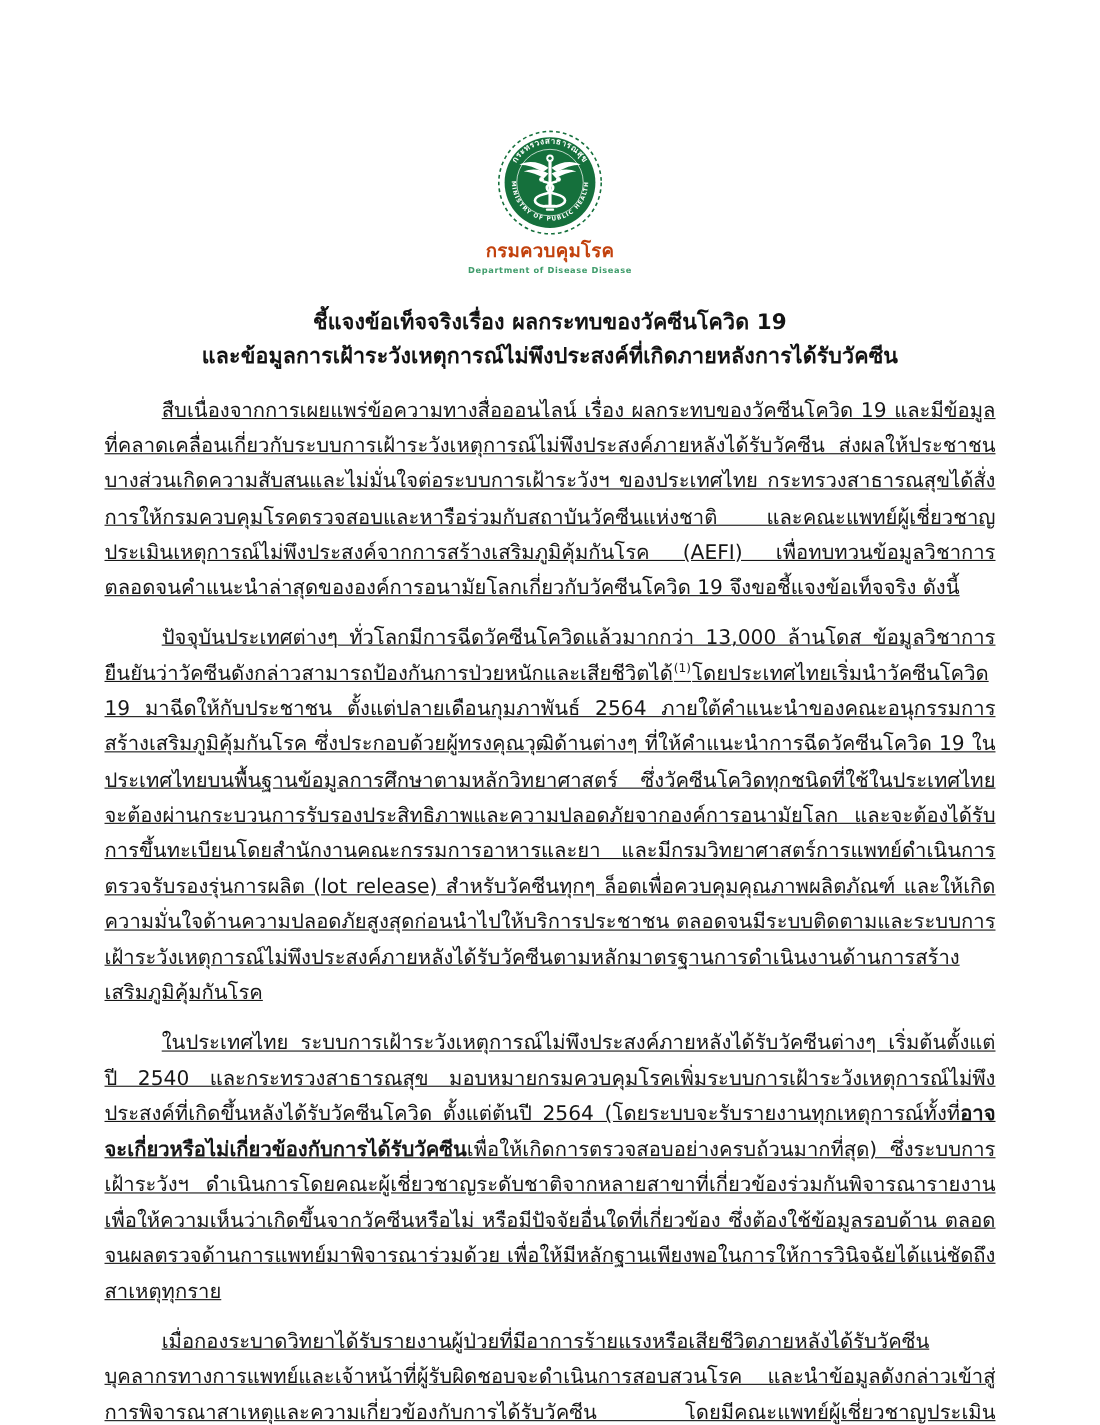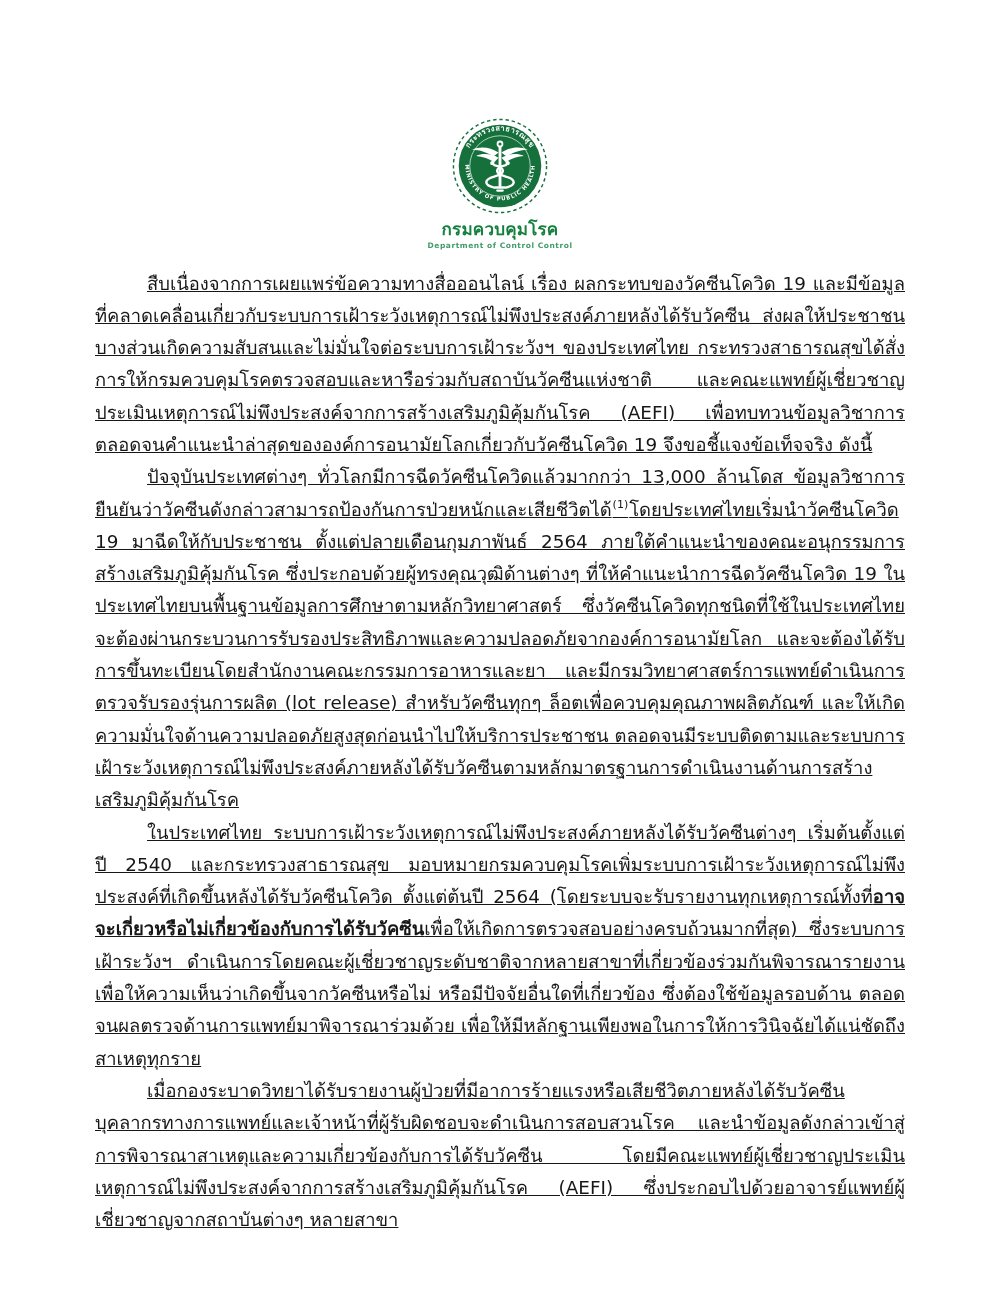--- a/index.html
+++ b/index.html
@@ -37,21 +37,21 @@
     width: 96px;
     height: 96px;
     position: relative;
   }
   .seal-svg { display: block; width: 96px; height: 96px; }
 
   .org-name-th {
     margin-top: 7px;
     font-size: 17px;
     font-weight: 700;
-    color: #15803d;
+    color: #c2410c;
     letter-spacing: .2px;
     line-height: 1;
   }
   .org-name-en {
     margin-top: 4px;
     font-size: 7.5px;
     font-weight: 700;
     color: #3f9c6b;
     letter-spacing: .55px;
     line-height: 1;
@@ -77,21 +77,21 @@
     color: #171717;
     text-align: justify;
     text-justify: inter-word;
   }
   .para {
     margin: 0;
     text-indent: 52px;
     text-align: justify;
     text-decoration: underline;
   }
-  .para + .para { margin-top: 0; }
+  .para + .para { margin-top: 13px; }
 
   .para.last-line-left { text-align-last: left; }
 
   b, .bold { font-weight: 700; }
 
   sup.cite {
     font-size: 11px;
     vertical-align: super;
     line-height: 0;
     padding: 0 1px;
@@ -148,23 +148,27 @@
         </g>
 
         <g fill="#ffffff">
           <circle cx="84" cy="94" r="4.6"></circle>
           <circle cx="116" cy="94" r="4.6"></circle>
         </g>
       </svg>
     </div>
 
     <div class="org-name-th">กรมควบคุมโรค</div>
-    <div class="org-name-en">Department of Control Control</div>
+    <div class="org-name-en">Department of Disease Disease</div>
   </div>
 
+  <h1 class="doc-title">
+    <span class="tline">ชี้แจงข้อเท็จจริงเรื่อง ผลกระทบของวัคซีนโควิด 19</span>
+    <span class="tline">และข้อมูลการเฝ้าระวังเหตุการณ์ไม่พึงประสงค์ที่เกิดภายหลังการได้รับวัคซีน</span>
+  </h1>
 
   <div class="body-copy">
 
     <p class="para last-line-left">
       <span>สืบเนื่องจากการเผยแพร่ข้อความทางสื่อออนไลน์ เรื่อง ผลกระทบของวัคซีนโควิด 19 และมีข้อมูลที่คลาดเคลื่อนเกี่ยวกับระบบการเฝ้าระวังเหตุการณ์ไม่พึงประสงค์ภายหลังได้รับวัคซีน ส่งผลให้ประชาชนบางส่วนเกิดความสับสนและไม่มั่นใจต่อระบบการเฝ้าระวังฯ ของประเทศไทย กระทรวงสาธารณสุขได้สั่งการให้กรมควบคุมโรคตรวจสอบและหารือร่วมกับสถาบันวัคซีนแห่งชาติ และคณะแพทย์ผู้เชี่ยวชาญประเมินเหตุการณ์ไม่พึงประสงค์จากการสร้างเสริมภูมิคุ้มกันโรค (AEFI) เพื่อทบทวนข้อมูลวิชาการ ตลอดจนคำแนะนำล่าสุดขององค์การอนามัยโลกเกี่ยวกับวัคซีนโควิด 19 จึงขอชี้แจงข้อเท็จจริง ดังนี้</span>
     </p>
 
     <p class="para last-line-left">
       <span>ปัจจุบันประเทศต่างๆ ทั่วโลกมีการฉีดวัคซีนโควิดแล้วมากกว่า 13,000 ล้านโดส ข้อมูลวิชาการยืนยันว่าวัคซีนดังกล่าวสามารถป้องกันการป่วยหนักและเสียชีวิตได้</span><sup class="cite">(1)</sup><span>โดยประเทศไทยเริ่มนำวัคซีนโควิด 19 มาฉีดให้กับประชาชน ตั้งแต่ปลายเดือนกุมภาพันธ์ 2564 ภายใต้คำแนะนำของคณะอนุกรรมการสร้างเสริมภูมิคุ้มกันโรค ซึ่งประกอบด้วยผู้ทรงคุณวุฒิด้านต่างๆ ที่ให้คำแนะนำการฉีดวัคซีนโควิด 19 ในประเทศไทยบนพื้นฐานข้อมูลการศึกษาตามหลักวิทยาศาสตร์ ซึ่งวัคซีนโควิดทุกชนิดที่ใช้ในประเทศไทยจะต้องผ่านกระบวนการรับรองประสิทธิภาพและความปลอดภัยจากองค์การอนามัยโลก และจะต้องได้รับการขึ้นทะเบียนโดยสำนักงานคณะกรรมการอาหารและยา และมีกรมวิทยาศาสตร์การแพทย์ดำเนินการตรวจรับรองรุ่นการผลิต (lot release) สำหรับวัคซีนทุกๆ ล็อตเพื่อควบคุมคุณภาพผลิตภัณฑ์ และให้เกิดความมั่นใจด้านความปลอดภัยสูงสุดก่อนนำไปให้บริการประชาชน ตลอดจนมีระบบติดตามและระบบการเฝ้าระวังเหตุการณ์ไม่พึงประสงค์ภายหลังได้รับวัคซีนตามหลักมาตรฐานการดำเนินงานด้านการสร้างเสริมภูมิคุ้มกันโรค</span>
     </p>

